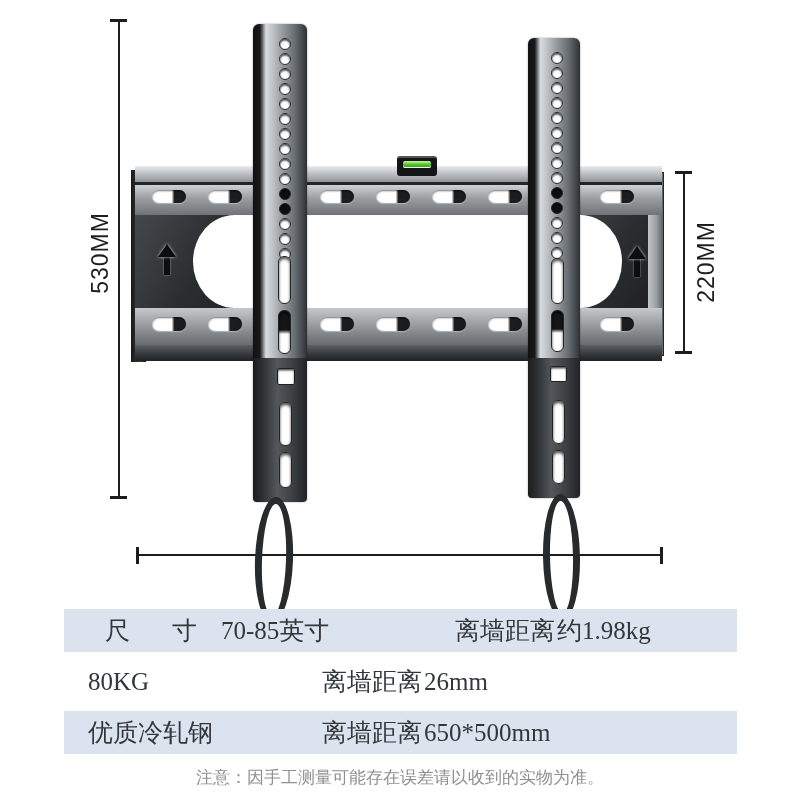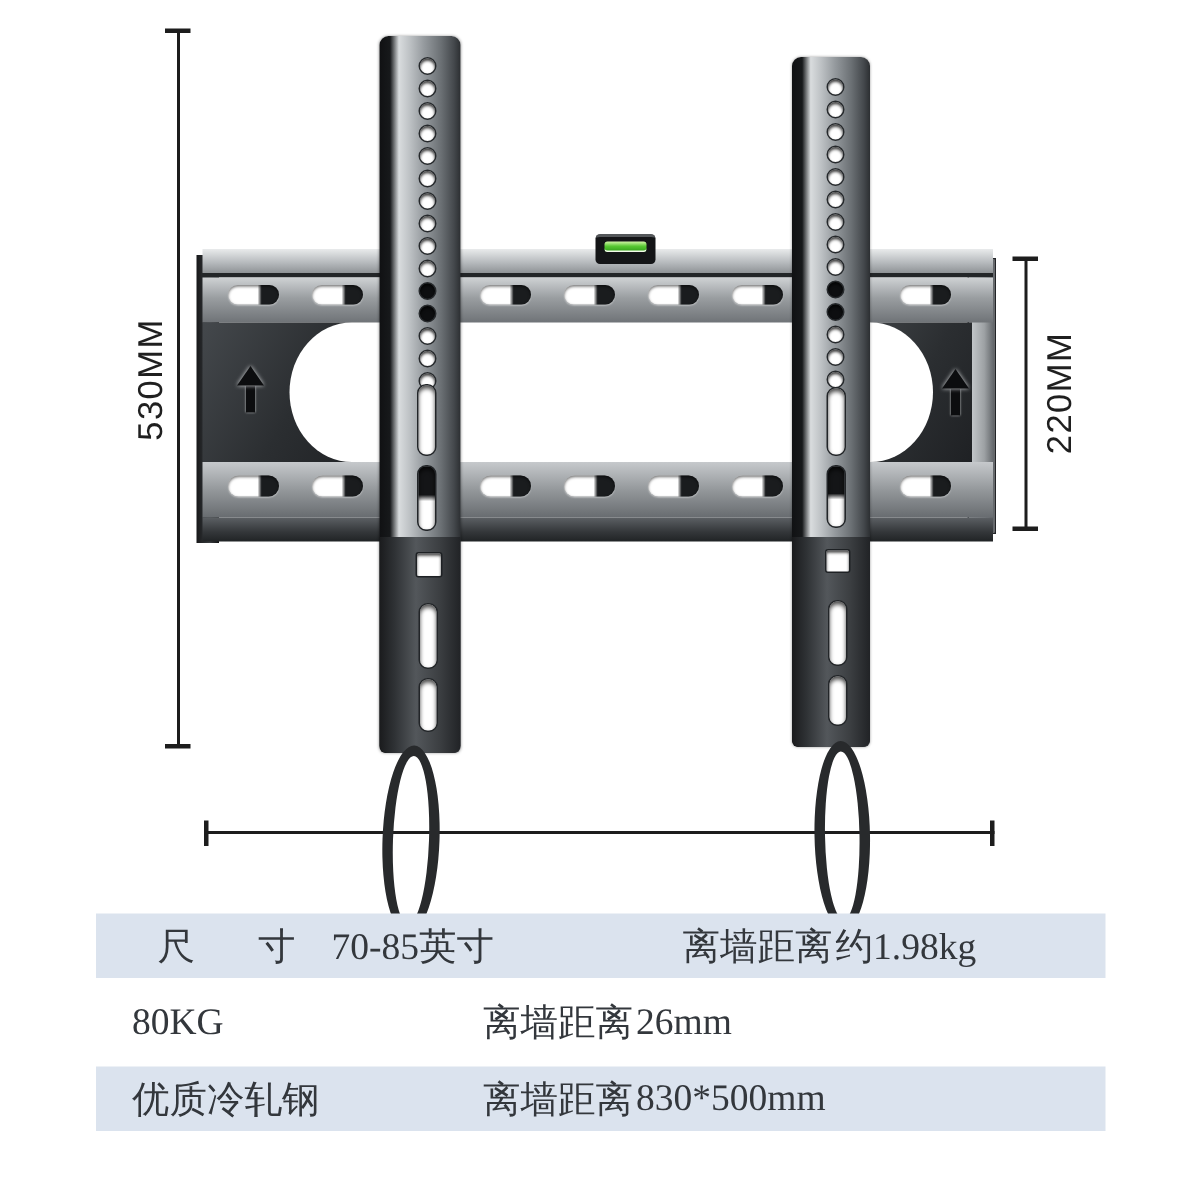--- a/index.html
+++ b/index.html
@@ -201,17 +201,18 @@
       <span class="r-value">约1.98kg</span>
     </div>
     <div class="spec-row">
       <span class="l-value">80KG</span>
       <span class="r-label">离墙距离</span>
       <span class="r-value">26mm</span>
     </div>
     <div class="spec-row shade">
       <span class="l-value">优质冷轧钢</span>
       <span class="r-label">离墙距离</span>
-      <span class="r-value">830*500mm</span>
+      <span class="r-value">650*500mm</span>
     </div>
   </div>
 
+  <div class="abs" id="note">注意：因手工测量可能存在误差请以收到的实物为准。</div>
 </div>
 
 </body></html>

